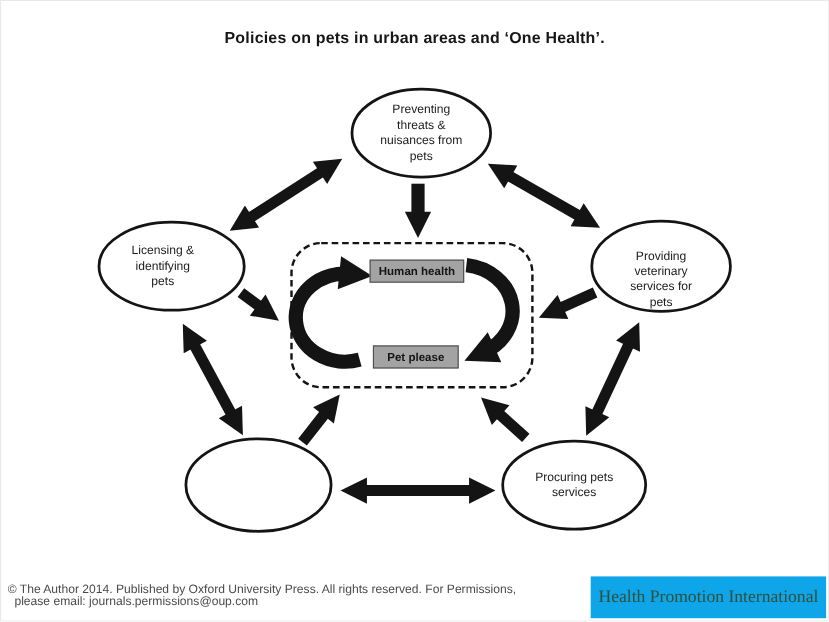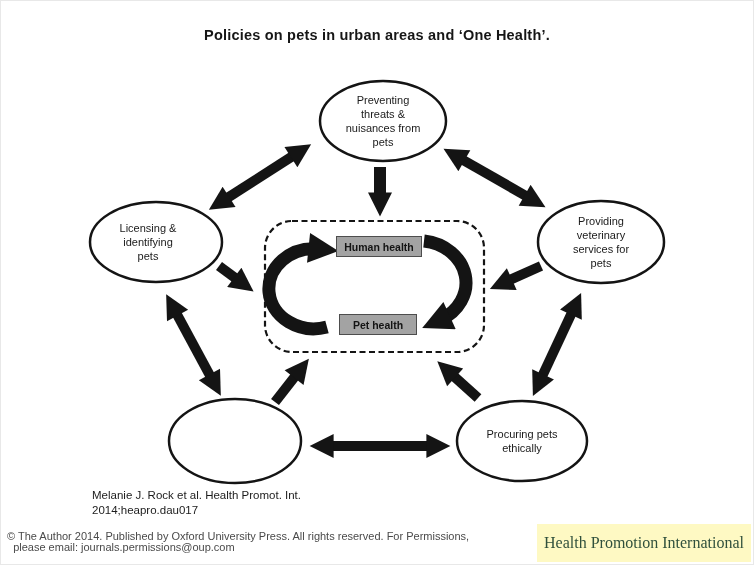--- a/index.html
+++ b/index.html
@@ -87,31 +87,29 @@
 
   <div class="title">Policies on pets in urban areas and ‘One Health’.</div>
 
   <div class="node-label" style="left:323px; top:93px;  width:120px;">Preventing
 threats &amp;
 nuisances from
 pets</div>
   <div class="node-label" style="left:88px;  top:221px; width:120px;">Licensing &amp;
 identifying
 pets</div>
-  <div class="node-label" style="left:541px; top:214px; width:120px;">Providing
+  <div class="node-label" style="left:541px; top:226px; width:120px;">Providing
 veterinary
 services for
 pets</div>
   <div class="node-label" style="left:457px; top:427px; width:130px;">Procuring pets
-ethically</div>
+services</div>
 
   <div class="hbox" style="left:336px; top:236px; width:84px;  height:19px; font-size:10.5px;">Human health</div>
-  <div class="hbox" style="left:339px; top:314px; width:76px;  height:19px; font-size:10.5px;">Pet health</div>
+  <div class="hbox" style="left:339px; top:314px; width:76px;  height:19px; font-size:10.5px;">Pet please</div>
 
-  <div class="citation">Melanie J. Rock et al. Health Promot. Int.
-2014;heapro.dau017</div>
   <div class="copyright">© The Author 2014. Published by Oxford University Press. All rights reserved. For Permissions,
   please email: journals.permissions@oup.com</div>
-  <div class="badge" style="background: #fef9c3; color: rgb(48, 80, 60); text-align: right;">
+  <div class="badge" style="background: #0ea5e9; color: rgb(48, 80, 60); text-align: right;">
     <span>Health Promotion International</span>
   </div>
 
 </div>
 
 </body></html>

